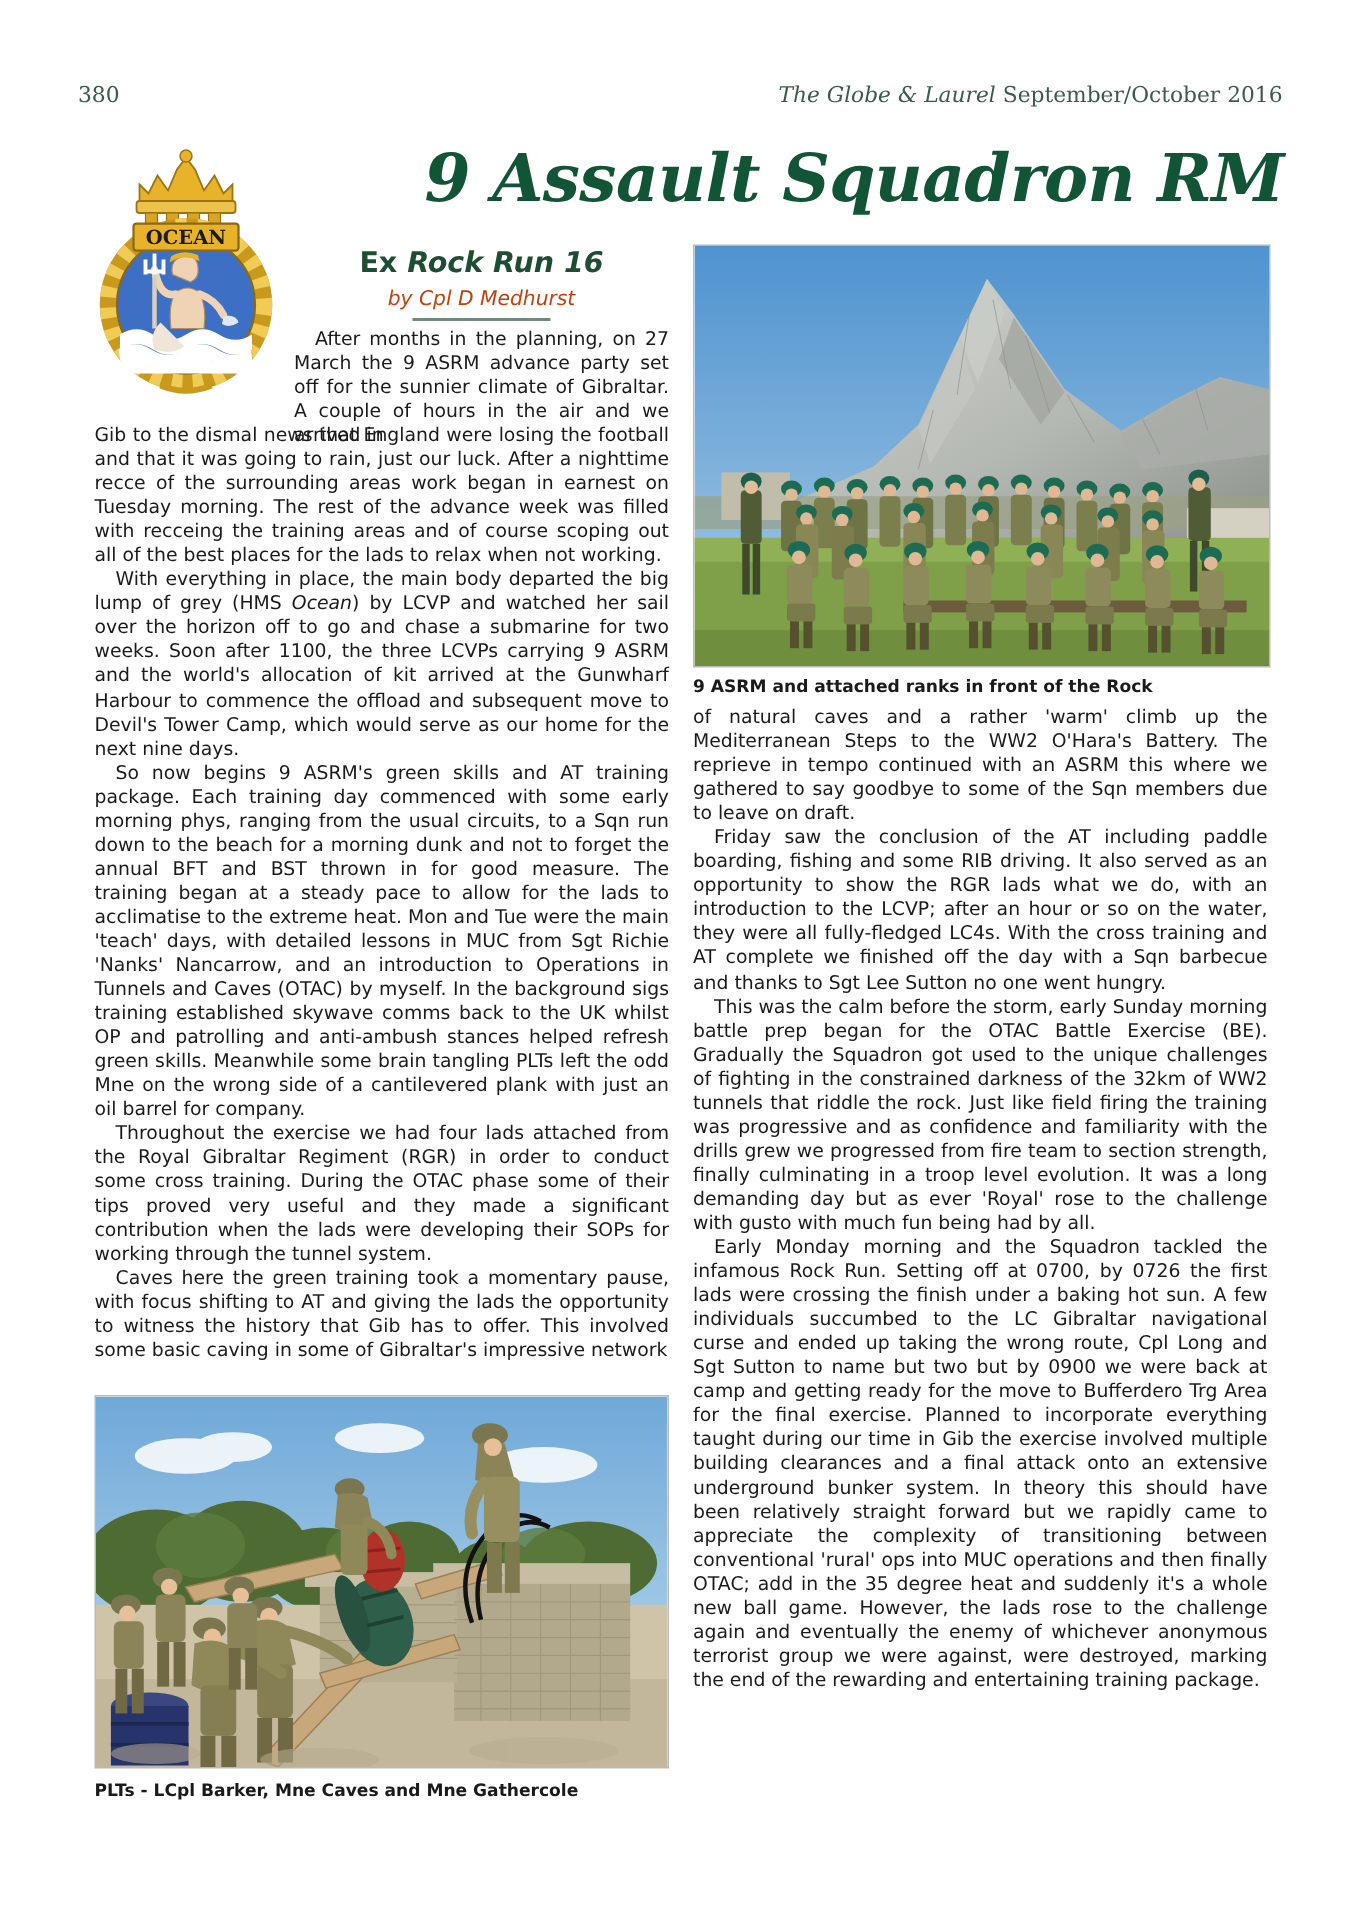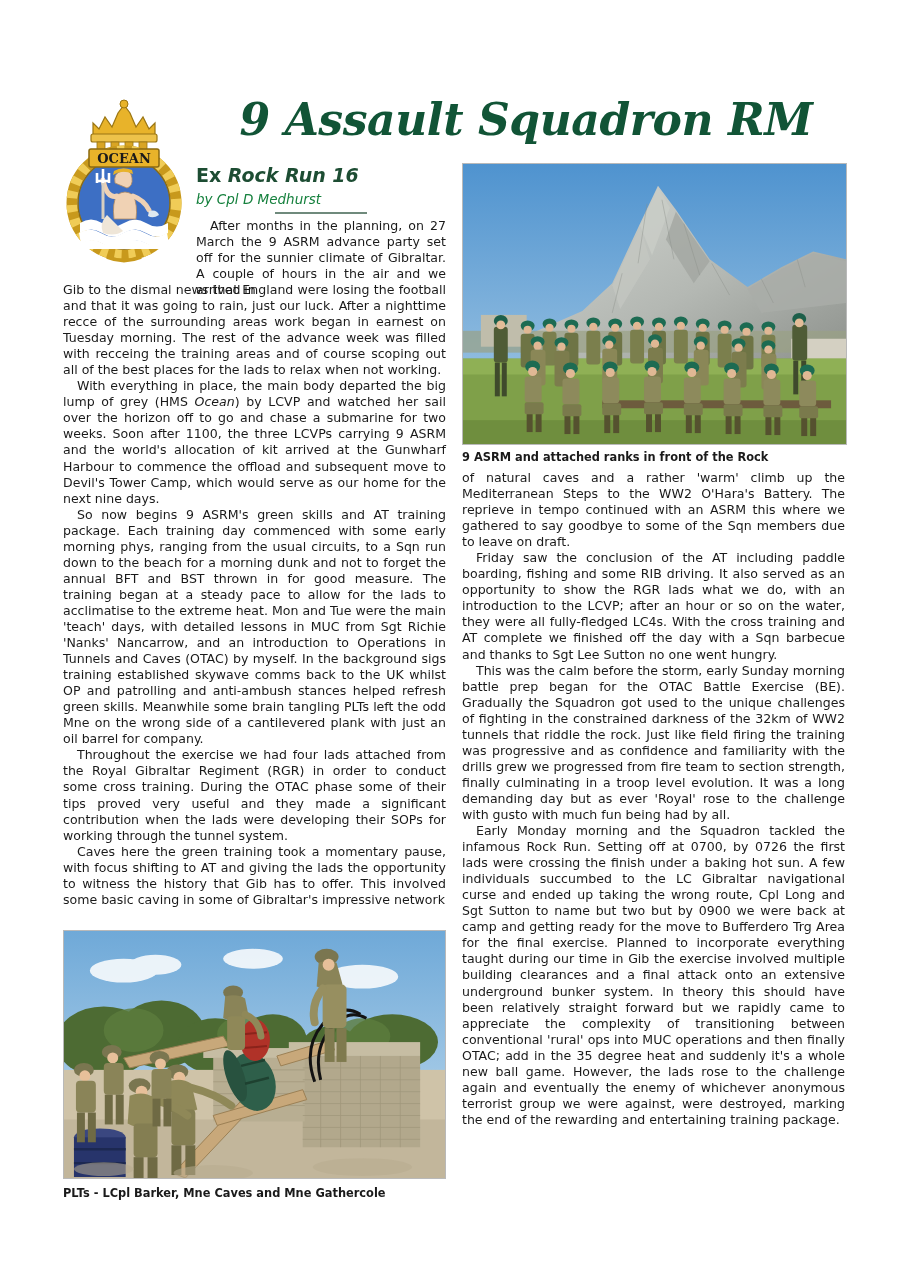--- a/index.html
+++ b/index.html
@@ -44,21 +44,21 @@
   .runhead .mast .italic {
     font-style: italic;
   }
 
   
   .headline {
     position: absolute;
     top: 98px;
     left: 196px;
     width: 660px;
-    text-align: center;
+    text-align: right;
     color: #115436;
     font-family: "DejaVu Serif", serif;
     font-style: italic;
     font-weight: bold;
     font-size: 44px;
     letter-spacing: -0.4px;
     line-height: 1;
     white-space: nowrap;
   }
 
@@ -70,37 +70,37 @@
     width: 122px;
     height: 170px;
   }
 
   
   .subhead {
     position: absolute;
     left: 196px;
     top: 165px;
     width: 250px;
-    text-align: left;
+    text-align: center;
   }
   .subhead .ex-title {
     font-family: "DejaVu Sans", sans-serif;
     font-weight: bold;
     font-size: 19px;
     color: #1d4d33;
     line-height: 1.15;
   }
   .subhead .ex-title .it {
     font-style: italic;
   }
   .subhead .byline {
     font-family: "DejaVu Sans", sans-serif;
     font-style: italic;
     font-size: 13.5px;
-    color: #15803d;
+    color: #c2410c;
     margin-top: 4px;
   }
   .subhead .rule {
     width: 92px;
     height: 2px;
     background: #6f8a7c;
     margin: 5px auto 0 auto;
   }
 
   
@@ -179,20 +179,24 @@
   }
 
   
   .photo svg { display: block; width: 100%; height: 100%; }
 </style>
 </head>
 <body>
 
 <div id="page">
 
+  <div class="runhead">
+    <span class="folio">380</span>
+    <span class="mast"><span class="italic">The Globe &amp; Laurel</span><span> September/October 2016</span></span>
+  </div>
 
   <div class="headline">9 Assault Squadron RM</div>
 
   <div class="crest">
     <svg viewBox="0 0 122 170" xmlns="http://www.w3.org/2000/svg">
 
       <g>
         <path d="M30 38 L30 26 L36 32 L42 20 L49 30 L55 16 L61 8 L67 16 L73 30 L80 20 L86 32 L92 26 L92 38 Z" fill="#e8b32a" stroke="#9a7512" stroke-width="1.2"></path>
         <circle cx="61" cy="7" r="4" fill="#e8b32a" stroke="#9a7512" stroke-width="1"></circle>
         <rect x="28" y="37" width="66" height="8" rx="2" fill="#edc24a" stroke="#9a7512" stroke-width="1.2"></rect>

